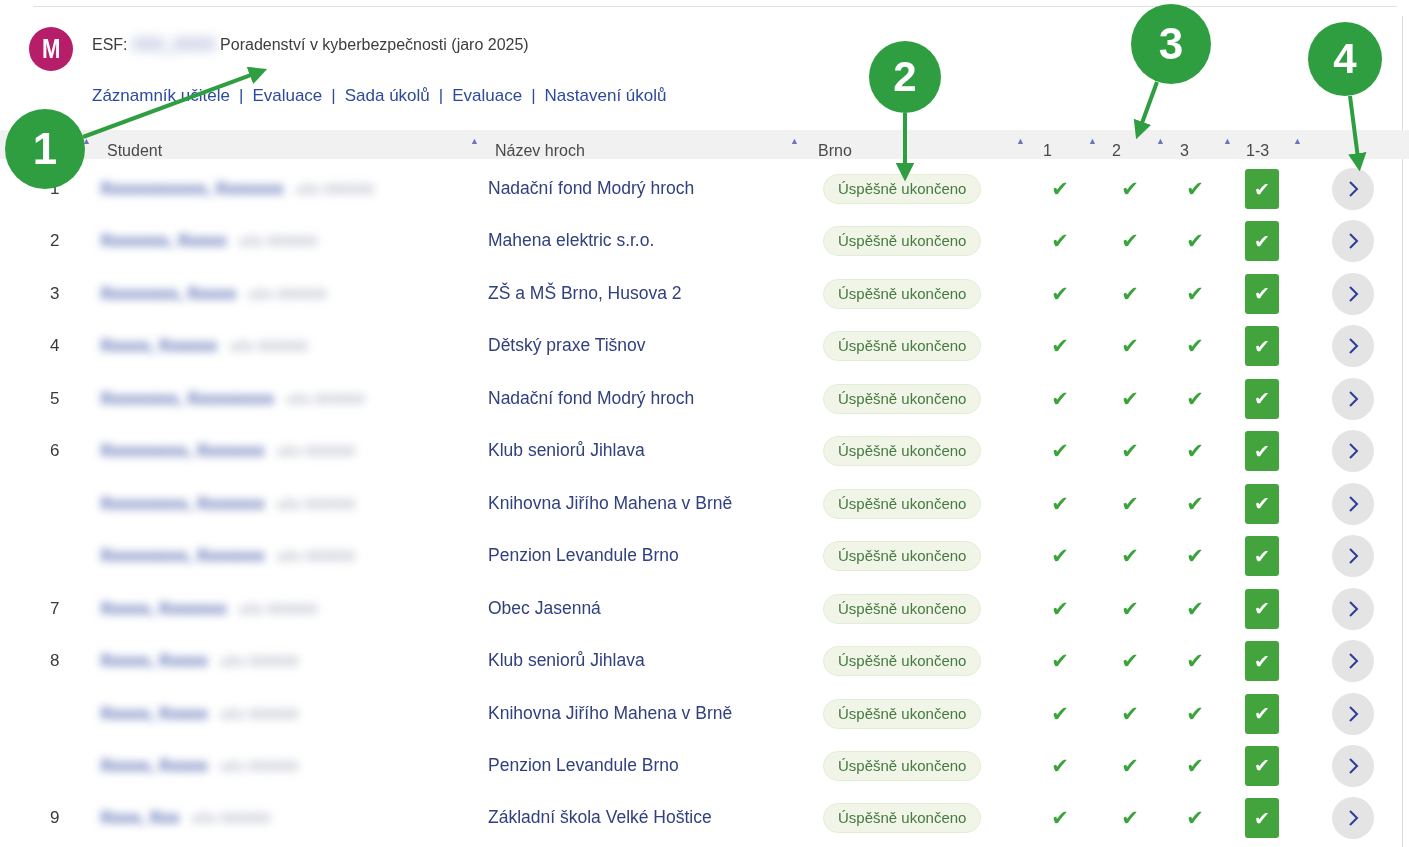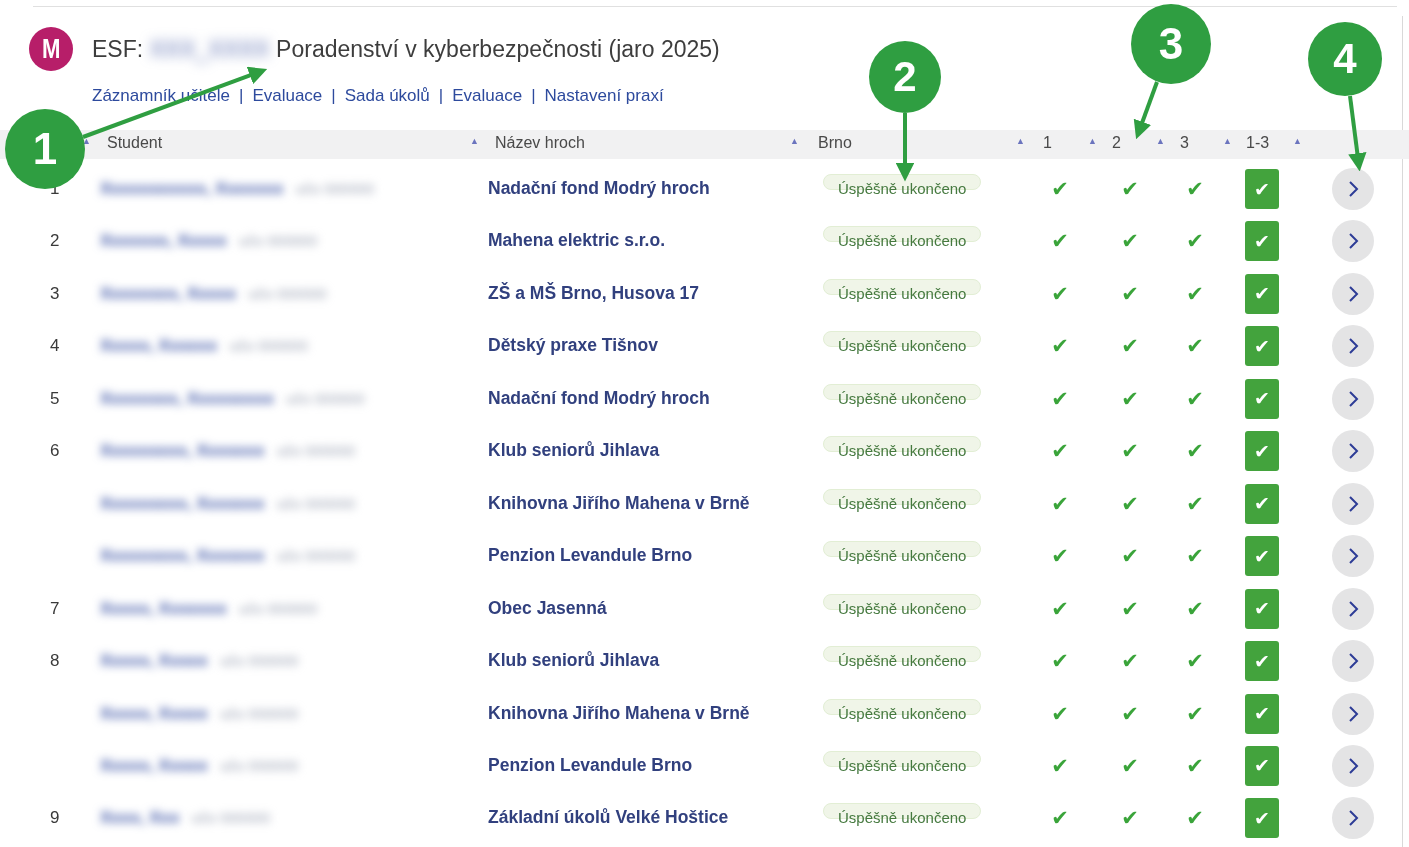--- a/index.html
+++ b/index.html
@@ -17,41 +17,41 @@
     background:#ffffff;font-family:"Liberation Sans",sans-serif;color:#3d3d3d;
   }
   .hairline-top{position:absolute;left:33px;top:6px;width:1364px;height:1px;background:var(--line);}
   .hairline-right{position:absolute;left:1402px;top:16px;width:1px;height:831px;background:#d9d9d9;}
 
   
   .logo{position:absolute;left:29px;top:27px;width:44px;height:44px;border-radius:50%;
     background:var(--magenta);color:#fff;display:flex;align-items:center;justify-content:center;
     font-weight:bold;font-size:27px;transform-origin:center;}
   .logo span{transform:scaleX(.82);}
-  .title{position:absolute;left:92px;top:36px;font-size:23px;color:#3d3d3d;white-space:nowrap;}
+  .title{position:absolute;left:92px;top:36px;font-size:16px;color:#3d3d3d;white-space:nowrap;}
   .blurred{filter:blur(6px);color:#5a6db0;}
   .name-blur{filter:blur(4px);}
   .nav{position:absolute;left:92px;top:86px;font-size:17px;white-space:nowrap;}
   .nav a{color:var(--navblue);text-decoration:none;cursor:pointer;}
   .nav .sep{color:var(--navblue);margin:0 9px;}
 
   
   .thead{position:absolute;left:0;top:130px;width:1409px;height:29px;background:var(--headbg);
     font-size:16px;color:var(--headtx);}
-  .thead .lbl{position:absolute;top:4px;white-space:nowrap;cursor:pointer;}
+  .thead .lbl{position:absolute;top:12px;white-space:nowrap;cursor:pointer;}
   .thead .sort{position:absolute;top:7px;font-size:9px;color:var(--sort);cursor:pointer;line-height:1;}
 
   
   .row{position:absolute;left:0;width:1409px;height:52px;}
   .row .num{position:absolute;left:50px;top:16px;font-size:17px;color:#3a3a3a;}
   .row .sname{position:absolute;left:100px;top:16px;font-size:17px;color:var(--nameblue);
     font-weight:600;text-decoration:none;cursor:pointer;white-space:nowrap;}
   .row .uco{font-weight:400;color:#99a0b2;font-size:15px;margin-left:8px;}
-  .row .praxe{position:absolute;left:488px;top:15px;font-size:17.5px;color:var(--navy);white-space:nowrap;font-weight:bold;}
-  .row .badge{position:absolute;left:823px;top:11px;height:16px;line-height:28px;
+  .row .praxe{position:absolute;left:488px;top:15px;font-size:17.5px;color:var(--navy);white-space:nowrap;}
+  .row .badge{position:absolute;left:823px;top:11px;height:30px;line-height:28px;
     background:var(--badgebg);border:1px solid var(--badgebr);border-radius:15px;
     color:var(--badgetx);font-size:15px;padding:0 14px;white-space:nowrap;}
   .row .chk{position:absolute;top:13px;width:68px;text-align:center;font-size:21px;
     color:var(--check);line-height:26px;}
   .chk.c1{left:1026px;} .chk.c2{left:1096px;} .chk.c3{left:1161px;}
   .row .sumbox{position:absolute;left:1245px;top:6px;width:34px;height:40px;background:var(--boxgreen);
     border-radius:3px;color:#fff;font-size:19px;display:flex;align-items:center;justify-content:center;cursor:pointer;}
   .row .detail{position:absolute;left:1332px;top:5px;width:42px;height:42px;border-radius:50%;
     background:var(--chevbg);display:flex;align-items:center;justify-content:center;cursor:pointer;border:none;padding:0;}
 
@@ -72,21 +72,21 @@
 
 <div class="logo">
     <span>M</span>
   </div>
 <div class="title">
   <span>ESF:</span>
   <span class="blurred">XXX_XXXX</span>
   <span>Poradenství v kyberbezpečnosti (jaro 2025)</span>
 </div>
 <div class="nav">
-  <a>Záznamník učitele</a><span class="sep">|</span><a>Evaluace</a><span class="sep">|</span><a>Sada úkolů</a><span class="sep">|</span><a>Evaluace</a><span class="sep">|</span><a>Nastavení praxí</a>
+  <a>Záznamník učitele</a><span class="sep">|</span><a>Evaluace</a><span class="sep">|</span><a>Sada úkolů</a><span class="sep">|</span><a>Evaluace</a><span class="sep">|</span><a>Nastavení úkolů</a>
 </div>
 
 <div class="thead">
   <span class="sort" style="left:82px">▲</span>
   <span class="lbl" style="left:107px">Student</span>
   <span class="sort" style="left:470px">▲</span>
   <span class="lbl" style="left:495px">Název hroch</span>
   <span class="sort" style="left:790px">▲</span>
   <span class="lbl" style="left:818px">Brno</span>
   <span class="sort" style="left:1016px">▲</span>
@@ -127,21 +127,21 @@
     <span class="sumbox">✔</span>
     <button class="detail">
       <svg width="20" height="20" viewBox="0 0 20 20">
         <polyline points="7,3 14,10 7,17" fill="none" stroke="#2d3c96" stroke-width="2"></polyline>
       </svg>
     </button>
   </div>
     <div class="row" style="top: 267.9px;">
     <span class="num">3</span>
     <a class="sname"><span class="name-blur">Xxxxxxxx, Xxxxx</span><span class="uco name-blur"> učo 000000</span></a>
-    <span class="praxe">ZŠ a MŠ Brno, Husova 17</span>
+    <span class="praxe">ZŠ a MŠ Brno, Husova 2</span>
     <span class="badge">Úspěšně ukončeno</span>
     <span class="chk c1">✔</span>
     <span class="chk c2">✔</span>
     <span class="chk c3">✔</span>
     <span class="sumbox">✔</span>
     <button class="detail">
       <svg width="20" height="20" viewBox="0 0 20 20">
         <polyline points="7,3 14,10 7,17" fill="none" stroke="#2d3c96" stroke-width="2"></polyline>
       </svg>
     </button>
@@ -277,21 +277,21 @@
     <span class="sumbox">✔</span>
     <button class="detail">
       <svg width="20" height="20" viewBox="0 0 20 20">
         <polyline points="7,3 14,10 7,17" fill="none" stroke="#2d3c96" stroke-width="2"></polyline>
       </svg>
     </button>
   </div>
     <div class="row" style="top: 792.4px;">
     <span class="num">9</span>
     <a class="sname"><span class="name-blur">Xxxx, Xxx</span><span class="uco name-blur"> učo 000000</span></a>
-    <span class="praxe">Základní úkolů Velké Hoštice</span>
+    <span class="praxe">Základní škola Velké Hoštice</span>
     <span class="badge">Úspěšně ukončeno</span>
     <span class="chk c1">✔</span>
     <span class="chk c2">✔</span>
     <span class="chk c3">✔</span>
     <span class="sumbox">✔</span>
     <button class="detail">
       <svg width="20" height="20" viewBox="0 0 20 20">
         <polyline points="7,3 14,10 7,17" fill="none" stroke="#2d3c96" stroke-width="2"></polyline>
       </svg>
     </button>

